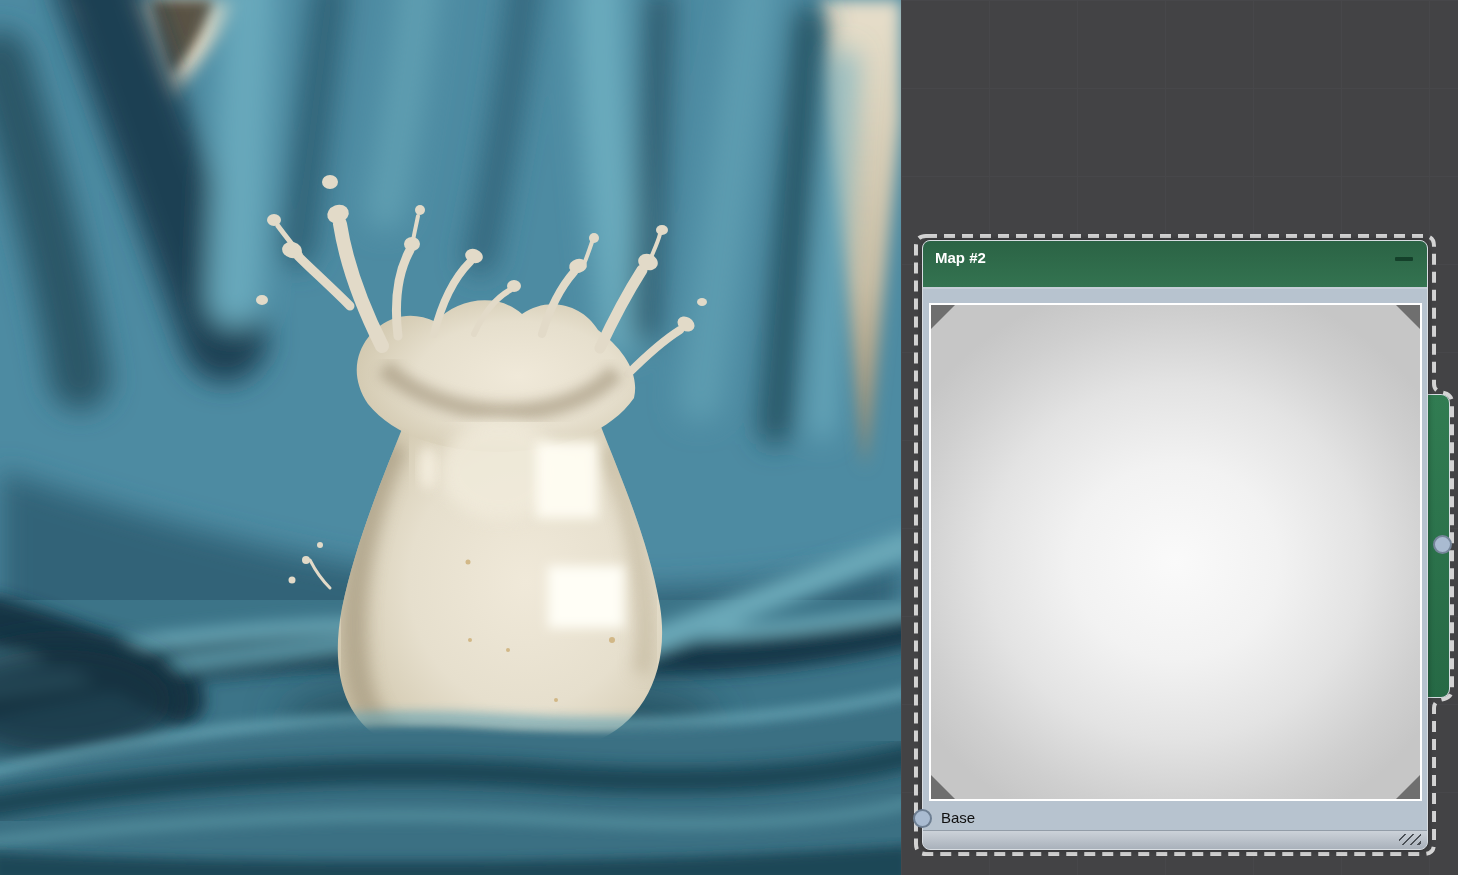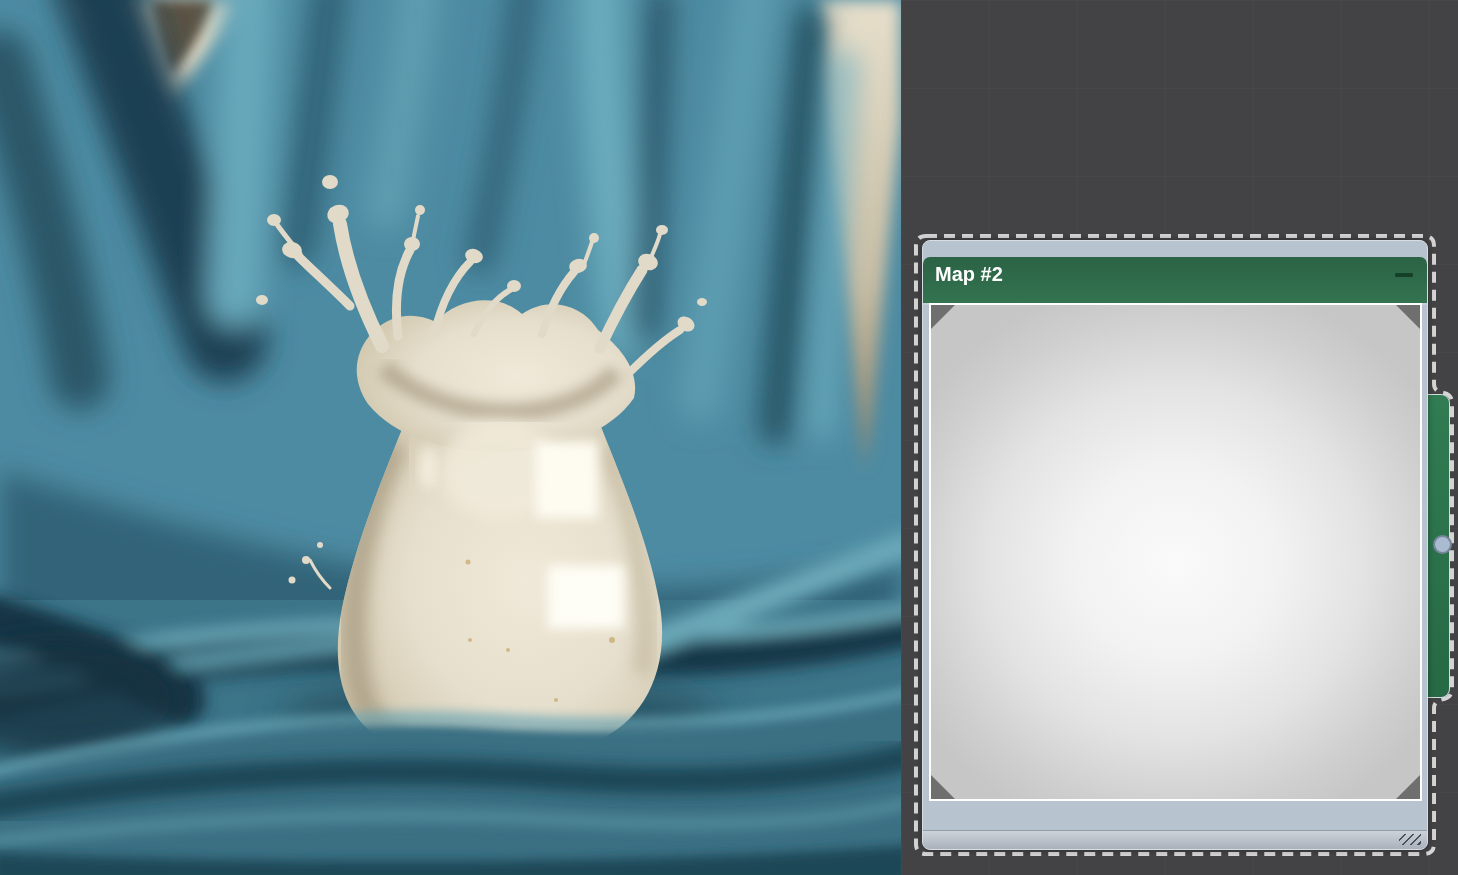--- a/index.html
+++ b/index.html
@@ -14,24 +14,24 @@
           background-image:linear-gradient(#47474a 1px,transparent 1px),
                            linear-gradient(90deg,#47474a 1px,transparent 1px);
           background-size:88px 88px;}
 
   .sel-outline{position:absolute;left:0;top:0;pointer-events:none;}
 
   
   .node{position:absolute;left:21px;top:240px;width:506px;height:610px;
         background:#b7c3cf;border:1px solid #d8dde2;border-radius:8px;box-sizing:border-box;
         box-shadow:0 0 6px rgba(0,0,0,.35);}
-  .node-header{position:absolute;left:0;top:16px;right:0;height:48px;
+  .node-header{position:absolute;left:0;top:0;right:0;height:48px;
         background:linear-gradient(180deg,#2b6345,#337350);
         border-radius:7px 7px 0 0;border-bottom:2px solid #c6cfd8;
-        color:#fff;font-weight:bold;font-size:20px;line-height:24px;
+        color:#fff;font-weight:bold;font-size:15px;line-height:24px;
         padding:5px 12px;box-sizing:border-box;}
   .node-title,.node-subtitle{white-space:nowrap;}
   .min-btn{position:absolute;right:14px;top:16px;width:18px;height:4px;background:#14402a;
         border-radius:1px;}
   .preview{position:absolute;left:6px;top:62px;width:489px;height:494px;
         border:2px solid #ffffff;
         background:radial-gradient(ellipse 62% 58% at 50% 52%,#fafafa 0%,#f2f2f2 34%,#e3e3e3 62%,#cfcfcf 86%,#c6c6c6 100%);}
   .tri{position:absolute;width:24px;height:24px;background:#6f6f6f;}
   .tri.tl{left:0;top:0;clip-path:polygon(0 0,100% 0,0 100%);}
   .tri.tr{right:0;top:0;clip-path:polygon(0 0,100% 0,100% 100%);}
@@ -208,19 +208,23 @@
         <div class="min-btn"></div>
       </div>
 
       <div class="preview">
         <div class="tri tl"></div>
         <div class="tri tr"></div>
         <div class="tri bl"></div>
         <div class="tri br"></div>
       </div>
 
+      <div class="slot-row">
+        <div class="in-socket"></div>
+        <div class="slot-label">Base</div>
+      </div>
 
       <div class="node-footer">
         <div class="grip"></div>
       </div>
     </div>
   </div>
 </div>
 
 </body></html>

